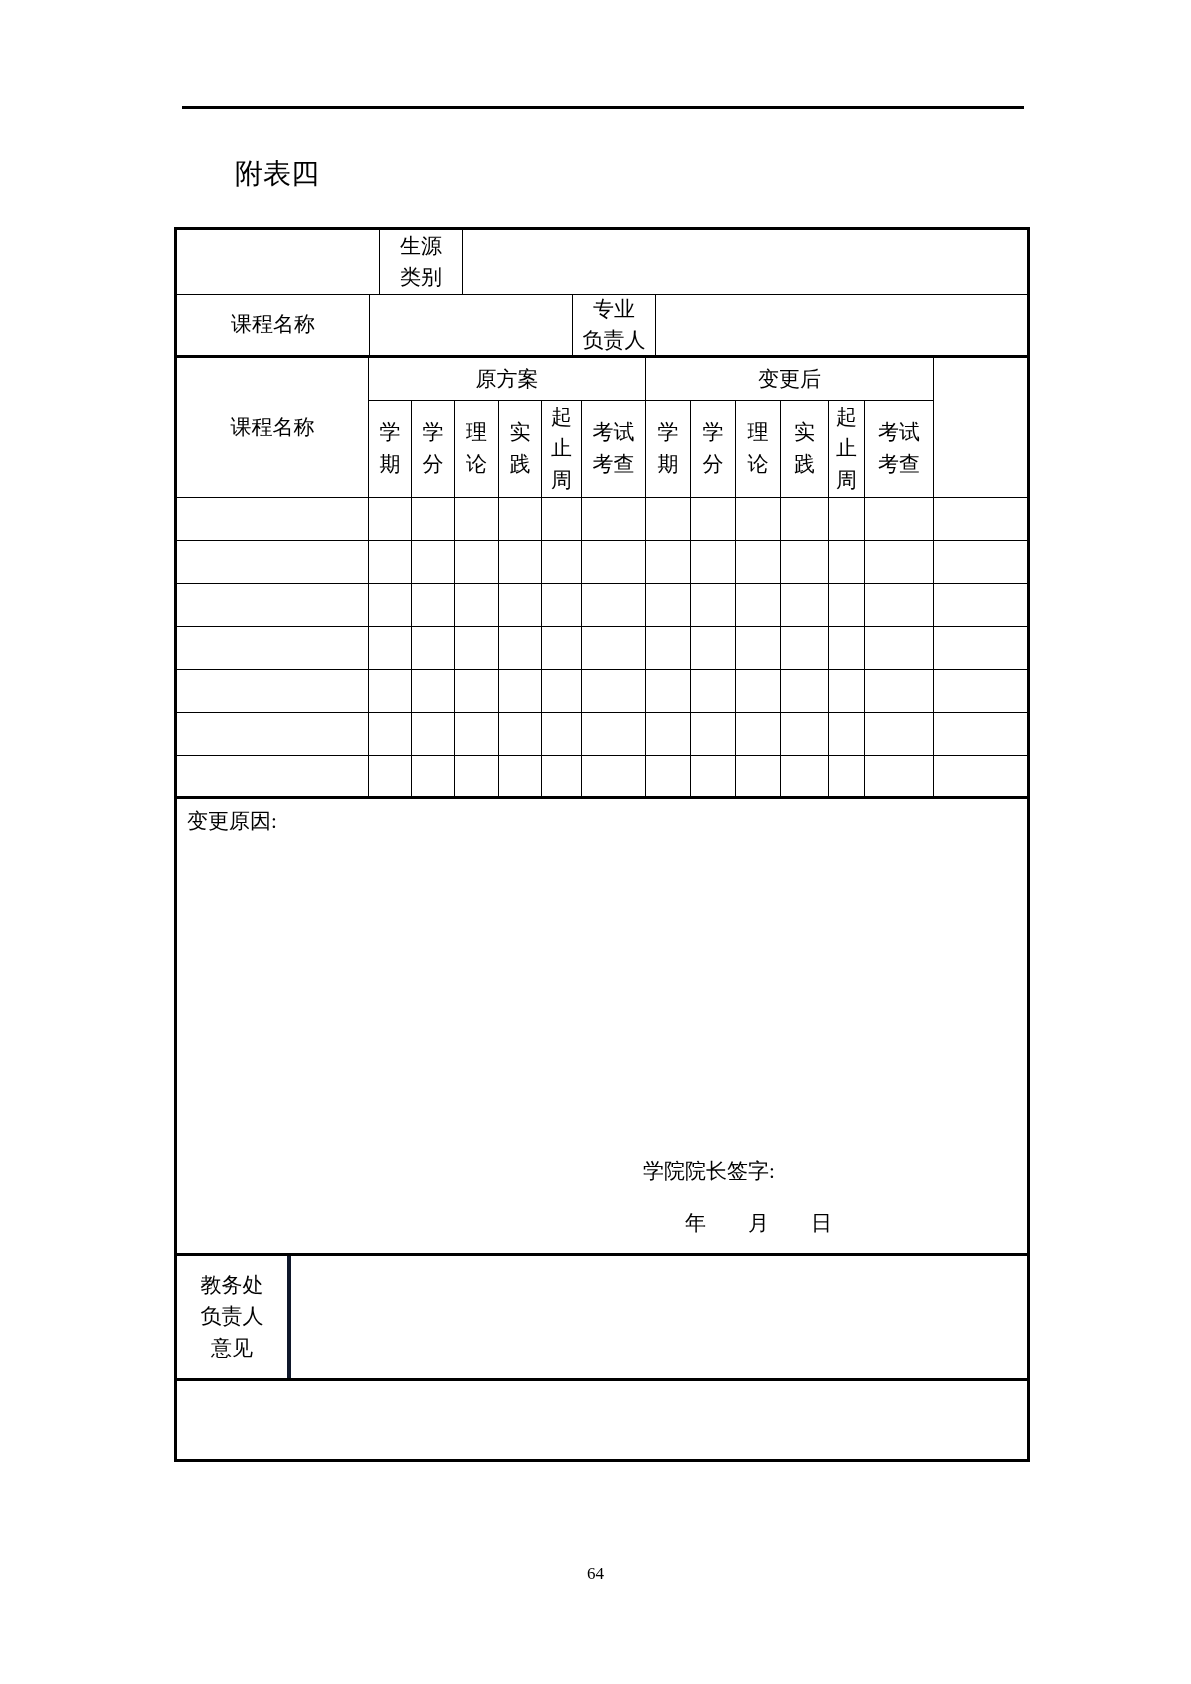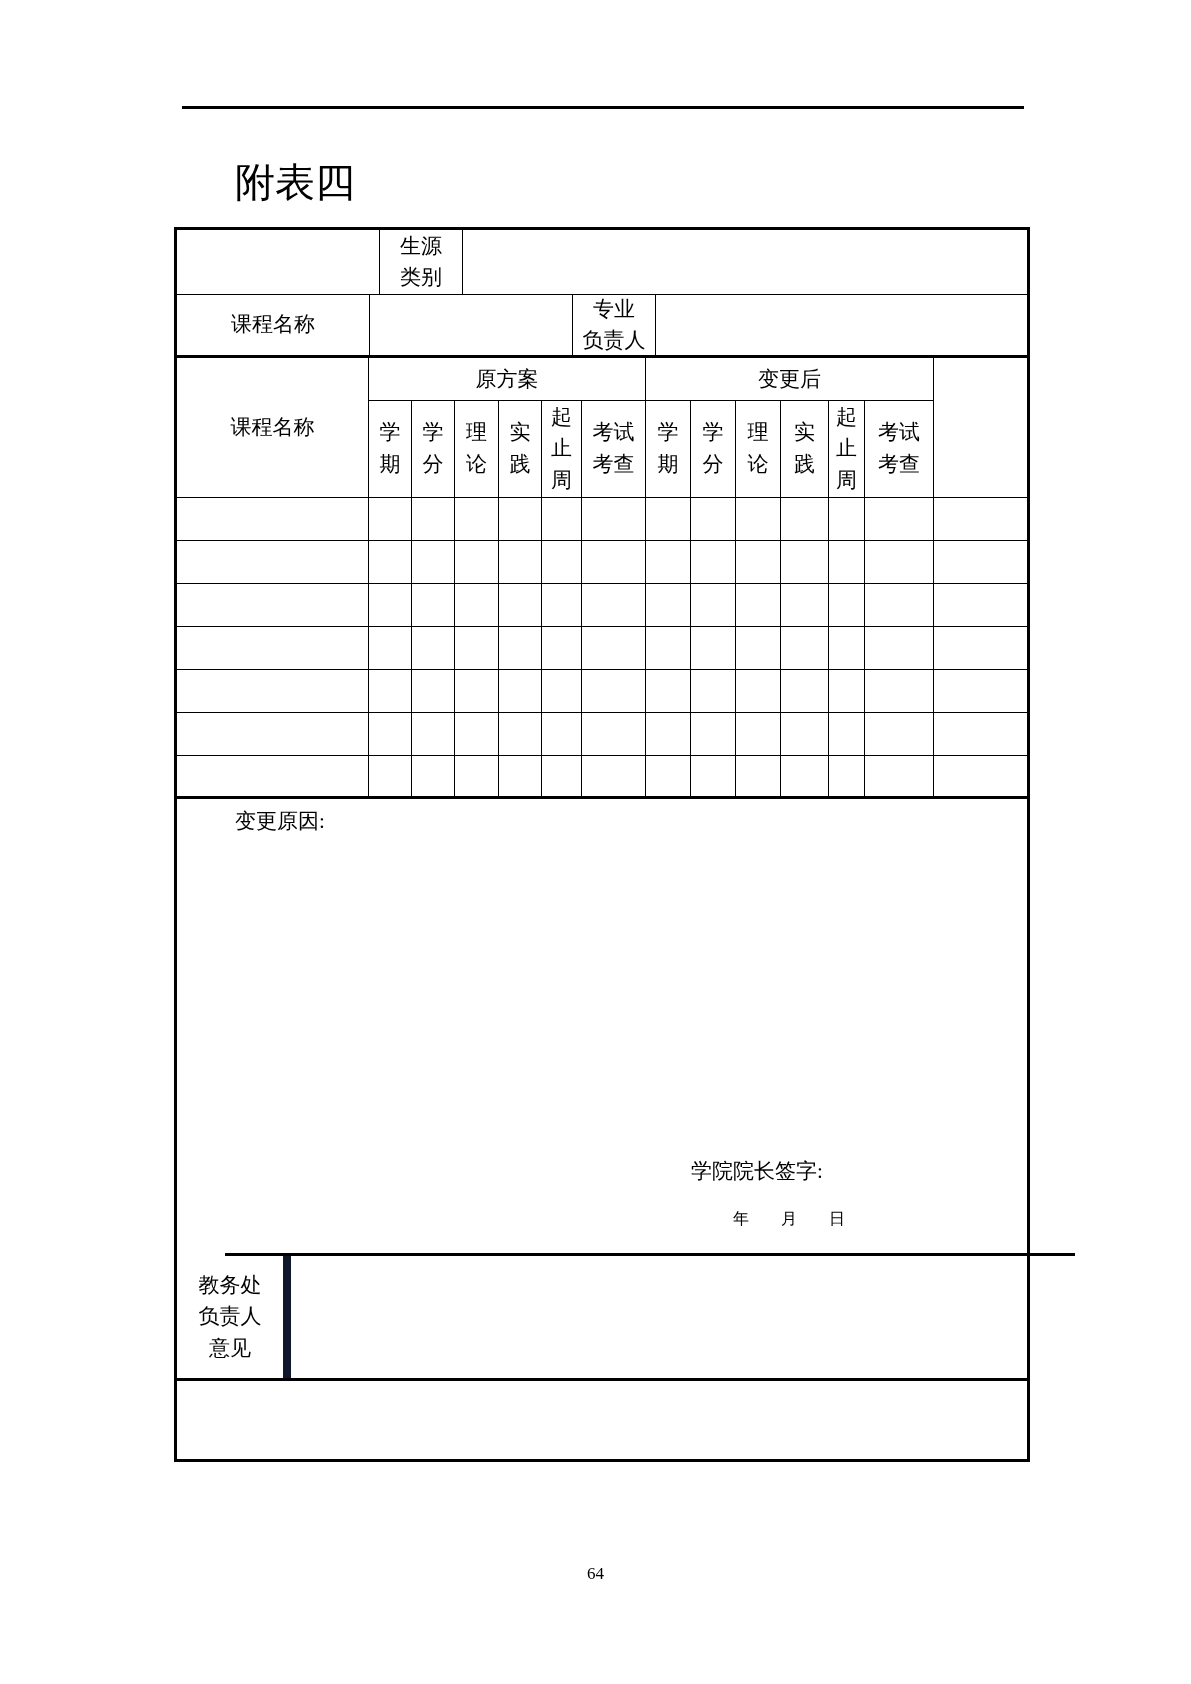--- a/index.html
+++ b/index.html
@@ -5,21 +5,21 @@
   * { margin:0; padding:0; box-sizing:border-box; }
   html,body { background:#ffffff; }
   body {
     width:1191px; height:1684px; position:relative;
     font-family:"Liberation Serif","DejaVu Serif",serif;
     color:#000;
   }
   .top-rule { position:absolute; left:182px; top:106px; width:842px; height:3px; background:#000; }
   .title-row {
     position:absolute; left:235px; top:155px;
-    display:flex; gap:52px; font-size:40px; white-space:nowrap;
+    display:flex; gap:52px; font-size:28px; white-space:nowrap;
   }
   .form-table {
     position:absolute; left:174px; top:227px; width:856px;
     border:3px solid #000;
   }
   .trow { display:flex; width:100%; }
   .cell {
     display:flex; align-items:center; justify-content:center;
     text-align:center; font-size:21px; line-height:1.5;
     white-space:pre-line;
@@ -42,28 +42,28 @@
   .g-orig { flex:0 0 277px; } .g-chg { flex:0 0 288px; } .g-rem { flex:0 0 99px; }
   .glabel { height:43px; border-bottom:1.5px solid #000; display:flex; align-items:center; justify-content:center; font-size:21px; }
   .gsub   { height:97px; display:flex; }
   .gsub .cell { height:100%; }
   .gsub .cell:last-child { border-right:none; }
   .gempty { height:97px; }
   
   .body-row { height:43px; }
   .body-row .cell { font-size:20px; }
   
-  .r-reason { height:457px; position:relative; display:block;margin-left:48px; }
+  .r-reason { height:457px; position:relative; display:block; }
   .reason-label { position:absolute; left:10px; top:8px; font-size:21px; }
   .sig-label  { position:absolute; left:466px; top:358px; font-size:21px; white-space:pre; }
-  .date-line  { position:absolute; left:508px; top:410px; font-size:16px; white-space:pre; }
+  .date-line  { position:absolute; left:508px; top:410px; font-size:21px; white-space:pre; }
   
   .r-office { height:125px; }
   .r-vp     { height:78px;  }
-  .w114 { flex:0 0 114px; border-right:8px solid #0f172a; }
+  .w114 { flex:0 0 114px; border-right:4px solid #0f172a; }
   .page-number {
     position:absolute; left:0; top:1564px; width:100%;
     text-align:center; font-size:17px;
   }
 </style>
 </head>
 <body>
 
 <div class="top-rule"></div>
 

